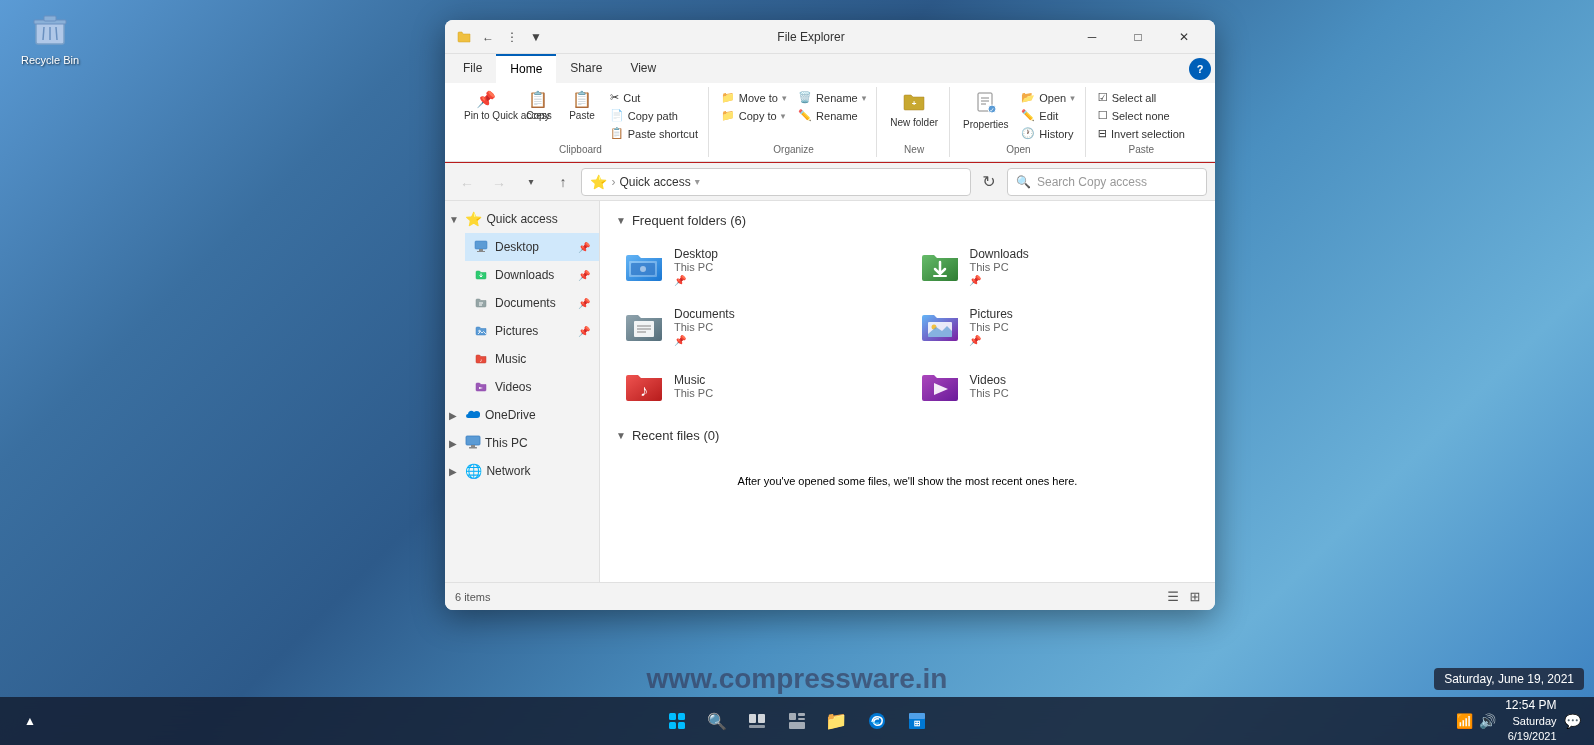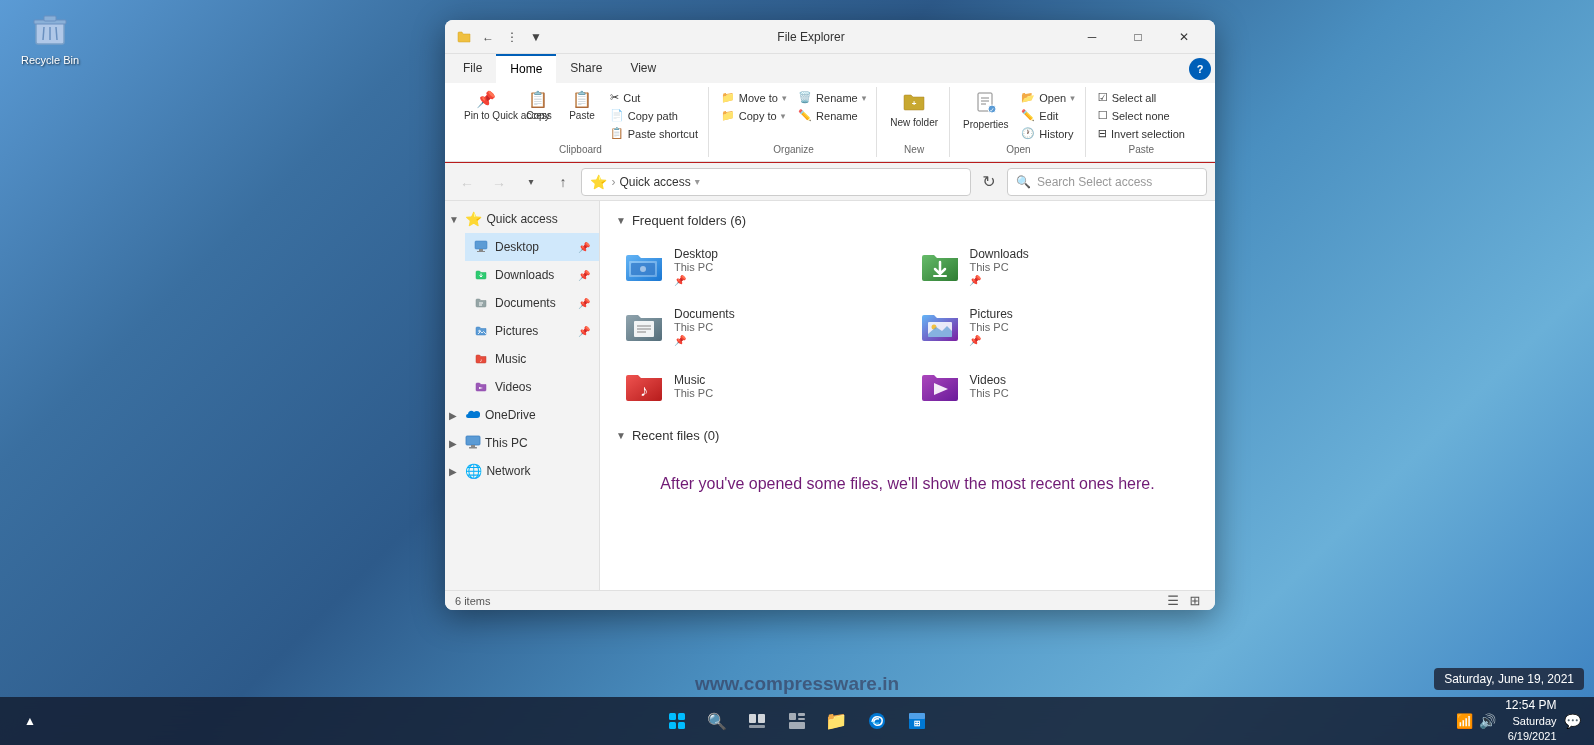--- a/index.html
+++ b/index.html
@@ -414,28 +414,28 @@
     }
     .folder-info { display: flex; flex-direction: column; }
     .folder-name { font-size: 12px; font-weight: 500; color: #333; }
     .folder-sub { font-size: 11px; color: #666; }
     .folder-pin { font-size: 10px; color: #999; margin-top: 2px; }
 
     
     .recent-section { margin-top: 8px; }
     .recent-empty {
       text-align: center;
-      color: #701a75;
-      font-size: 16px;
+      color: #000000;
+      font-size: 11px;
       padding: 20px;
     }
 
     
     .status-bar {
-      height: 20px;
+      height: 28px;
       background: #f3f3f3;
       border-top: 1px solid #e0e0e0;
       display: flex;
       align-items: center;
       padding: 2px 10px;
       font-size: 11px;
       color: #555;
       flex-shrink: 0;
       justify-content: space-between;
     }
@@ -454,21 +454,21 @@
       font-size: 13px;
       color: #555;
     }
 
     
     .watermark {
       position: absolute;
       bottom: 50px;
       left: 50%;
       transform: translateX(-50%);
-      font-size: 19px;
+      font-size: 28px;
       font-weight: bold;
       color: rgba(50,50,80,0.6);
       pointer-events: none;
       white-space: nowrap;
     }
 
     .drop-arrow { font-size: 9px; color: #888; }
 
     
     .vstack { display: flex; flex-direction: column; gap: 1px; }
@@ -670,21 +670,21 @@
       <div class="nav-btn">↑</div>
       <div class="address-path">
         <span class="path-star">⭐</span>
         <span class="path-sep">›</span>
         <span class="path-text">Quick access</span>
         <span class="path-chevron">▾</span>
       </div>
       <div class="refresh-btn">↻</div>
       <div class="search-box">
         <span>🔍</span>
-        <span style="color:#999;">Search Select access</span>
+        <span style="color:#999;">Search Copy access</span>
       </div>
     </div>
 
     <div class="main-area">
 
       <div class="sidebar">
 
         <div class="sidebar-expand">
           <span class="expand-arrow">▼</span>
           <span class="expand-icon">⭐</span>

